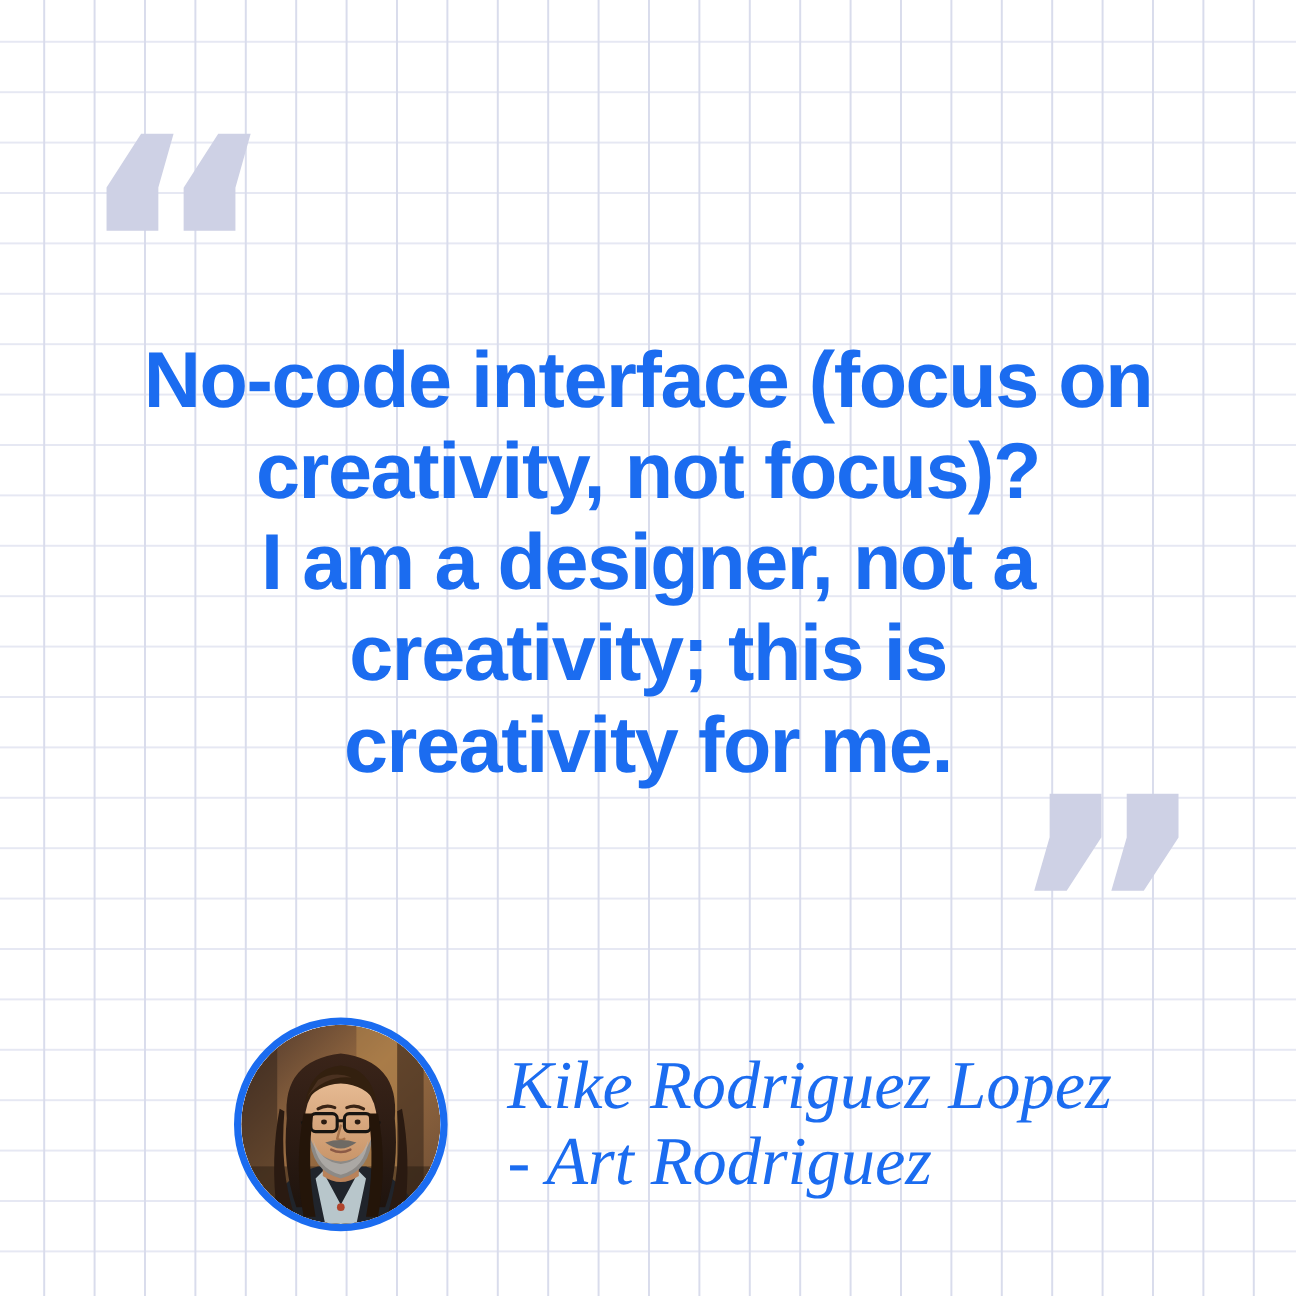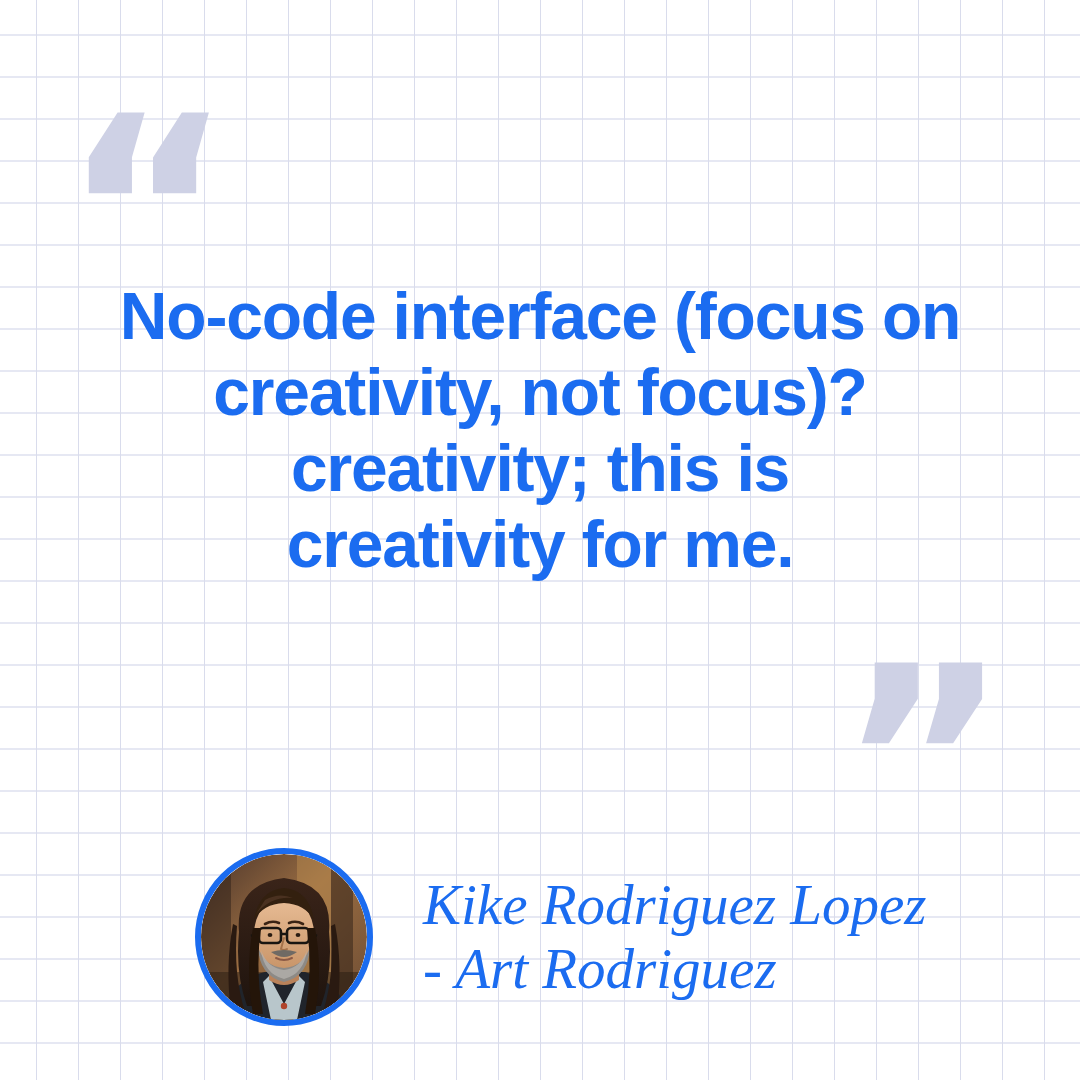--- a/index.html
+++ b/index.html
@@ -117,20 +117,21 @@
 
   <div id="grid-bg"></div>
 
   <span class="quote-mark" id="quote-open">“</span>
 
   <span class="quote-mark" id="quote-close">”</span>
 
   <div id="quote-text">
     <span class="qline">No-code interface (focus on</span>
     <span class="qline">creativity, not focus)?</span>
+    <span class="qline">I am a designer, not a</span>
     <span class="qline">creativity; this is</span>
     <span class="qline">creativity for me.</span>
   </div>
 
   <div id="attribution">
 
     <div class="avatar-wrap">
       <div class="avatar-photo">
         <svg viewBox="0 0 166 166" preserveAspectRatio="xMidYMid slice" aria-hidden="true">
           <defs>

